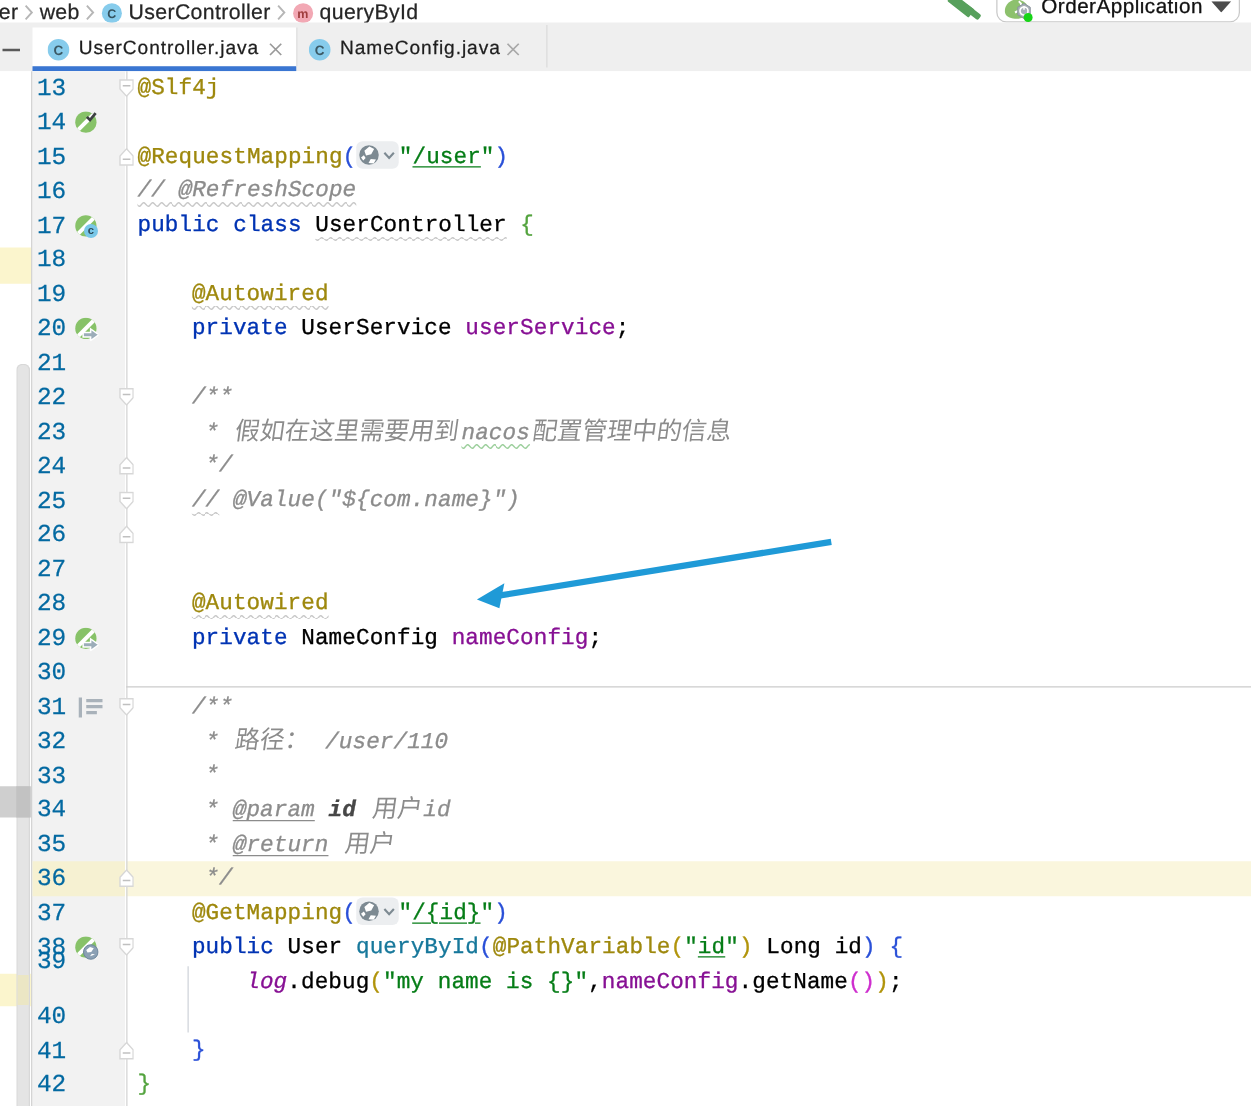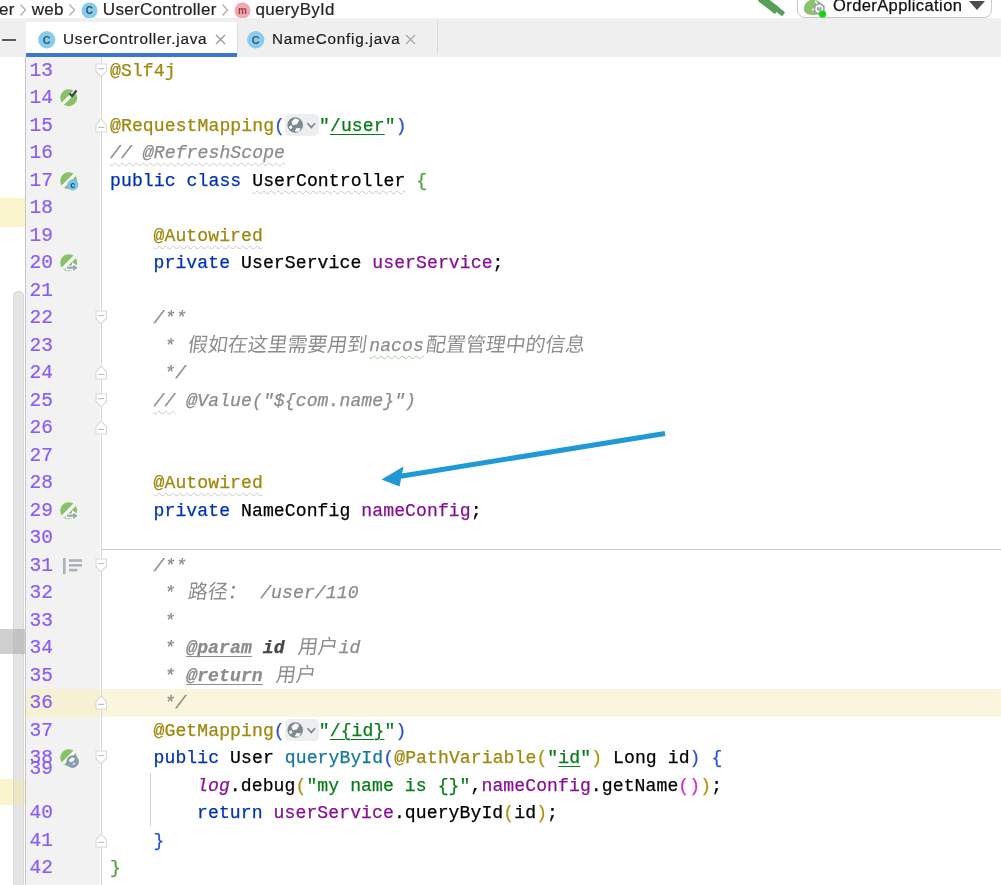--- a/index.html
+++ b/index.html
@@ -1,33 +1,33 @@
 <!DOCTYPE html>
 <html><head><meta charset="utf-8"><title>ide</title><style>
 *{margin:0;padding:0;box-sizing:border-box}
 html,body{width:1001px;height:885px;overflow:hidden;background:#fff}
 #page{position:relative;width:1001px;height:885px;font-family:"Liberation Sans",sans-serif;background:#fff}
 .abs{position:absolute}
 
 .code{font-family:"Liberation Mono",monospace;font-size:18.1px;line-height:27.5px;white-space:pre;-webkit-text-stroke:0.25px;letter-spacing:0.08px}
-.ln{position:absolute;left:25px;width:28px;text-align:right;color:#8b5cf6;font-family:"Liberation Mono",monospace;font-size:19.5px;line-height:27.5px;-webkit-text-stroke:0.2px}
+.ln{position:absolute;left:25px;width:28px;text-align:right;color:#0369a1;font-family:"Liberation Mono",monospace;font-size:19.5px;line-height:27.5px;-webkit-text-stroke:0.2px}
 .cl{position:absolute;left:110px;height:27.5px}
 .kw{color:#0033b3}
 .ann{color:#9e880d}
 .str{color:#067d17}
 .cmt{color:#8c8c8c;font-style:italic}
 .fld{color:#871094}
 .mth{color:#17789b}
 .pb{color:#2a50d8}
 .pg{color:#b1940b}
 .pm{color:#ce2ece}
 .pgr{color:#53a33e}
 .sq{text-decoration:underline;text-decoration-style:wavy;text-decoration-color:#c9c9c9;text-decoration-thickness:1px;text-underline-offset:4px}
 .lnk{text-decoration:underline;text-decoration-color:#067d17;text-decoration-thickness:1px;text-underline-offset:3px}
-.dtag{font-weight:bold;text-decoration:underline;text-underline-offset:3px}
+.dtag{font-weight:normal;text-decoration:underline;text-underline-offset:3px}
 .cjk{display:inline-block;vertical-align:-4.9px}
 .inlay{display:inline-block;width:34px;height:22px;background:#eceef0;border-radius:5px;vertical-align:-5px;position:relative}
 </style></head><body>
 <div id="page">
 <div class="abs" style="left:0;top:0;width:1001px;height:17.5px;background:#fff"></div>
 <div class="abs" style="left:-1px;top:-5px;height:30px;font-size:17px;letter-spacing:0.3px;color:#262626;white-space:nowrap;line-height:30px;-webkit-text-stroke:0.2px">er<svg width="8" height="14" viewBox="0 0 8 14" style="margin:0 4.5px;vertical-align:-2px">
         <path d="M1.5 1.5 L6.5 7 L1.5 12.5" fill="none" stroke="#b6b6b6" stroke-width="1.5"></path>
       </svg>web<svg width="8" height="14" viewBox="0 0 8 14" style="margin:0 4.5px;vertical-align:-2px">
         <path d="M1.5 1.5 L6.5 7 L1.5 12.5" fill="none" stroke="#b6b6b6" stroke-width="1.5"></path>
       </svg><svg width="17" height="17" viewBox="0 0 17 17" style="vertical-align:-3.5px;margin-right:5px">
@@ -280,19 +280,18 @@
           </g>
         </svg></span></div>
 <div class="cl code" style="top:690.20px;left:164.3px"><span class="cmt">*/</span></div>
 <div class="cl code" style="top:717.70px;left:153.5px"><span class="ann">@GetMapping</span><span class="pb">(</span><span class="inlay"><svg width="34" height="22" viewBox="0 0 34 22" style="position:absolute;left:0;top:0">
           <circle cx="10.2" cy="11" r="7.8" fill="#7d8a92"></circle>
           <path d="M6.5 7.5 l4 -3.3 3.8 1.9 -2.3 4.2 -4.2 1 Z M9.8 17.3 l1.8 -3.2 4.2 0.5 -1.9 3.2 Z M3.8 13 l2.3 -1.9 1.4 2.3 -1.9 1.9 Z" fill="#fff"></path>
           <path d="M22.5 9.2 l3.8 4.2 3.8 -4.2" fill="none" stroke="#7d8a92" stroke-width="1.7"></path>
         </svg></span><span class="str">"<span class="lnk">/{id}</span>"</span><span class="pb">)</span></div>
 <div class="cl code" style="top:745.20px;left:153.5px"><span class="kw">public</span> User <span class="mth">queryById</span><span class="pb">(</span><span class="ann">@PathVariable</span><span class="pg">(</span><span class="str">"<span class="lnk">id</span>"</span><span class="pg">)</span> Long id<span class="pb">)</span> <span class="pb">{</span></div>
 <div class="cl code" style="top:772.70px;left:197.0px"><span class="fld" style="font-style:italic">log</span>.debug<span class="pg">(</span><span class="str">"my name is {}"</span>,<span class="fld">nameConfig</span>.getName<span class="pm">()</span><span class="pg">)</span>;</div>
-<div class="cl code" style="top:800.20px;left:197.0px"><span class="kw">return</span> <span class="fld">userService</span>.queryById<span class="pg">(</span>id<span class="pg">)</span>;</div>
 <div class="cl code" style="top:827.70px;left:153.5px"><span class="pb">}</span></div>
 <div class="cl code" style="top:855.20px;left:110.0px"><span class="pgr">}</span></div>
 <svg class="abs" width="310" height="70" viewBox="0 0 310 70" style="left:375px;top:425px">
 <path d="M290 8.5 L24 51.5" stroke="#1f9ad7" stroke-width="5" fill="none"></path>
 <path d="M6.5 54.5 L28.5 41.5 L24.5 61.5 Z" fill="#1f9ad7"></path>
     </svg>
 </div>
 </body></html>

